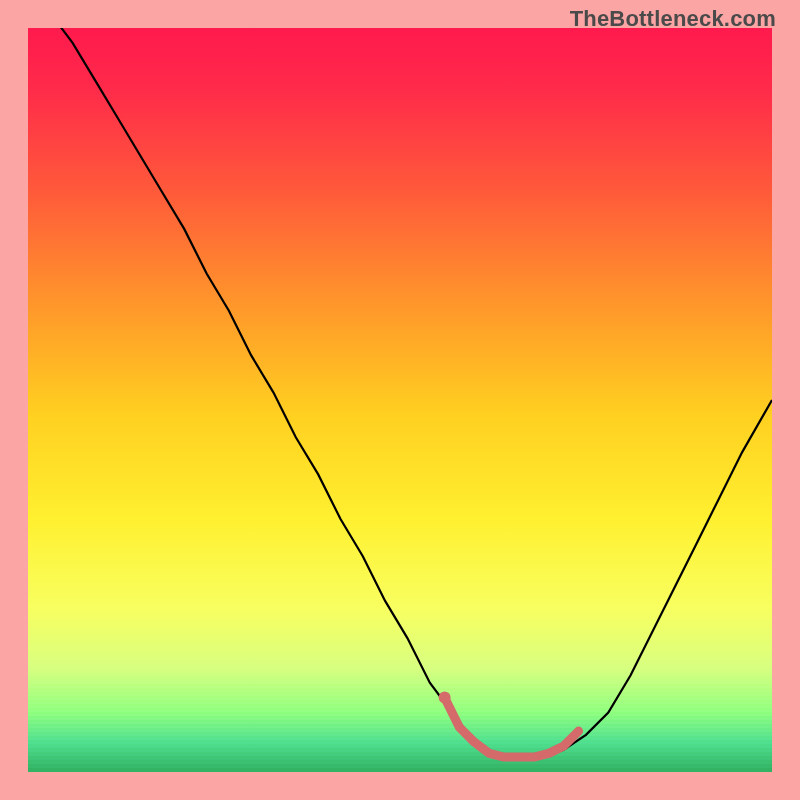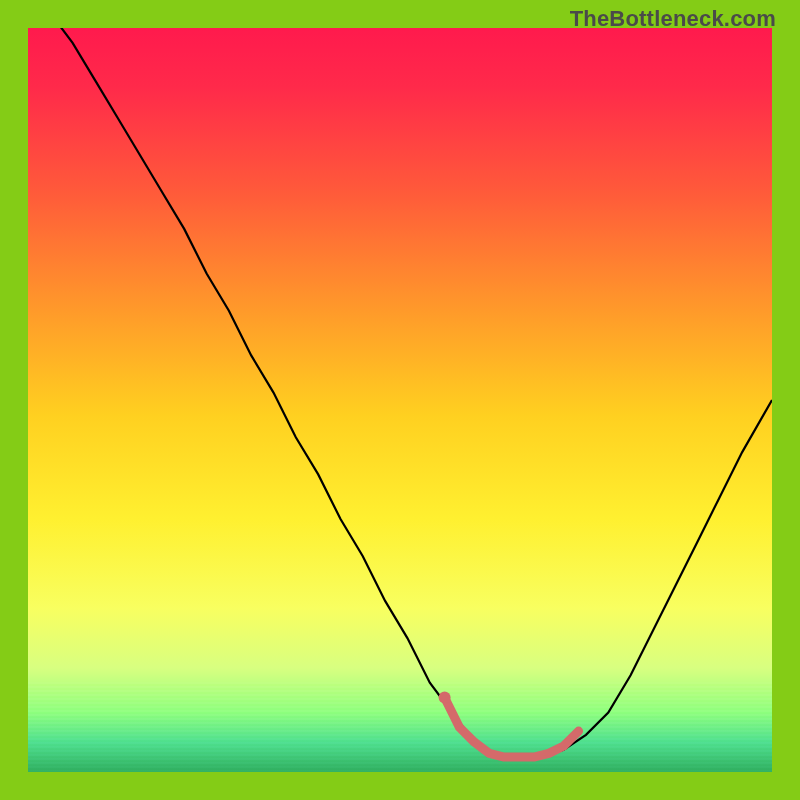--- a/index.html
+++ b/index.html
@@ -8,21 +8,21 @@
     width: 800px;
     height: 800px;
     background: #000000;
     overflow: hidden;
     font-family: Arial, Helvetica, sans-serif;
   }
   .chart-container {
     position: relative;
     width: 800px;
     height: 800px;
-    background: #84cc16;
+    background: #fca5a5;
   }
   .plot-area {
     position: absolute;
     left: 28px;
     top: 28px;
     width: 744px;
     height: 744px;
     overflow: hidden;
   }
   .gradient-bg {

